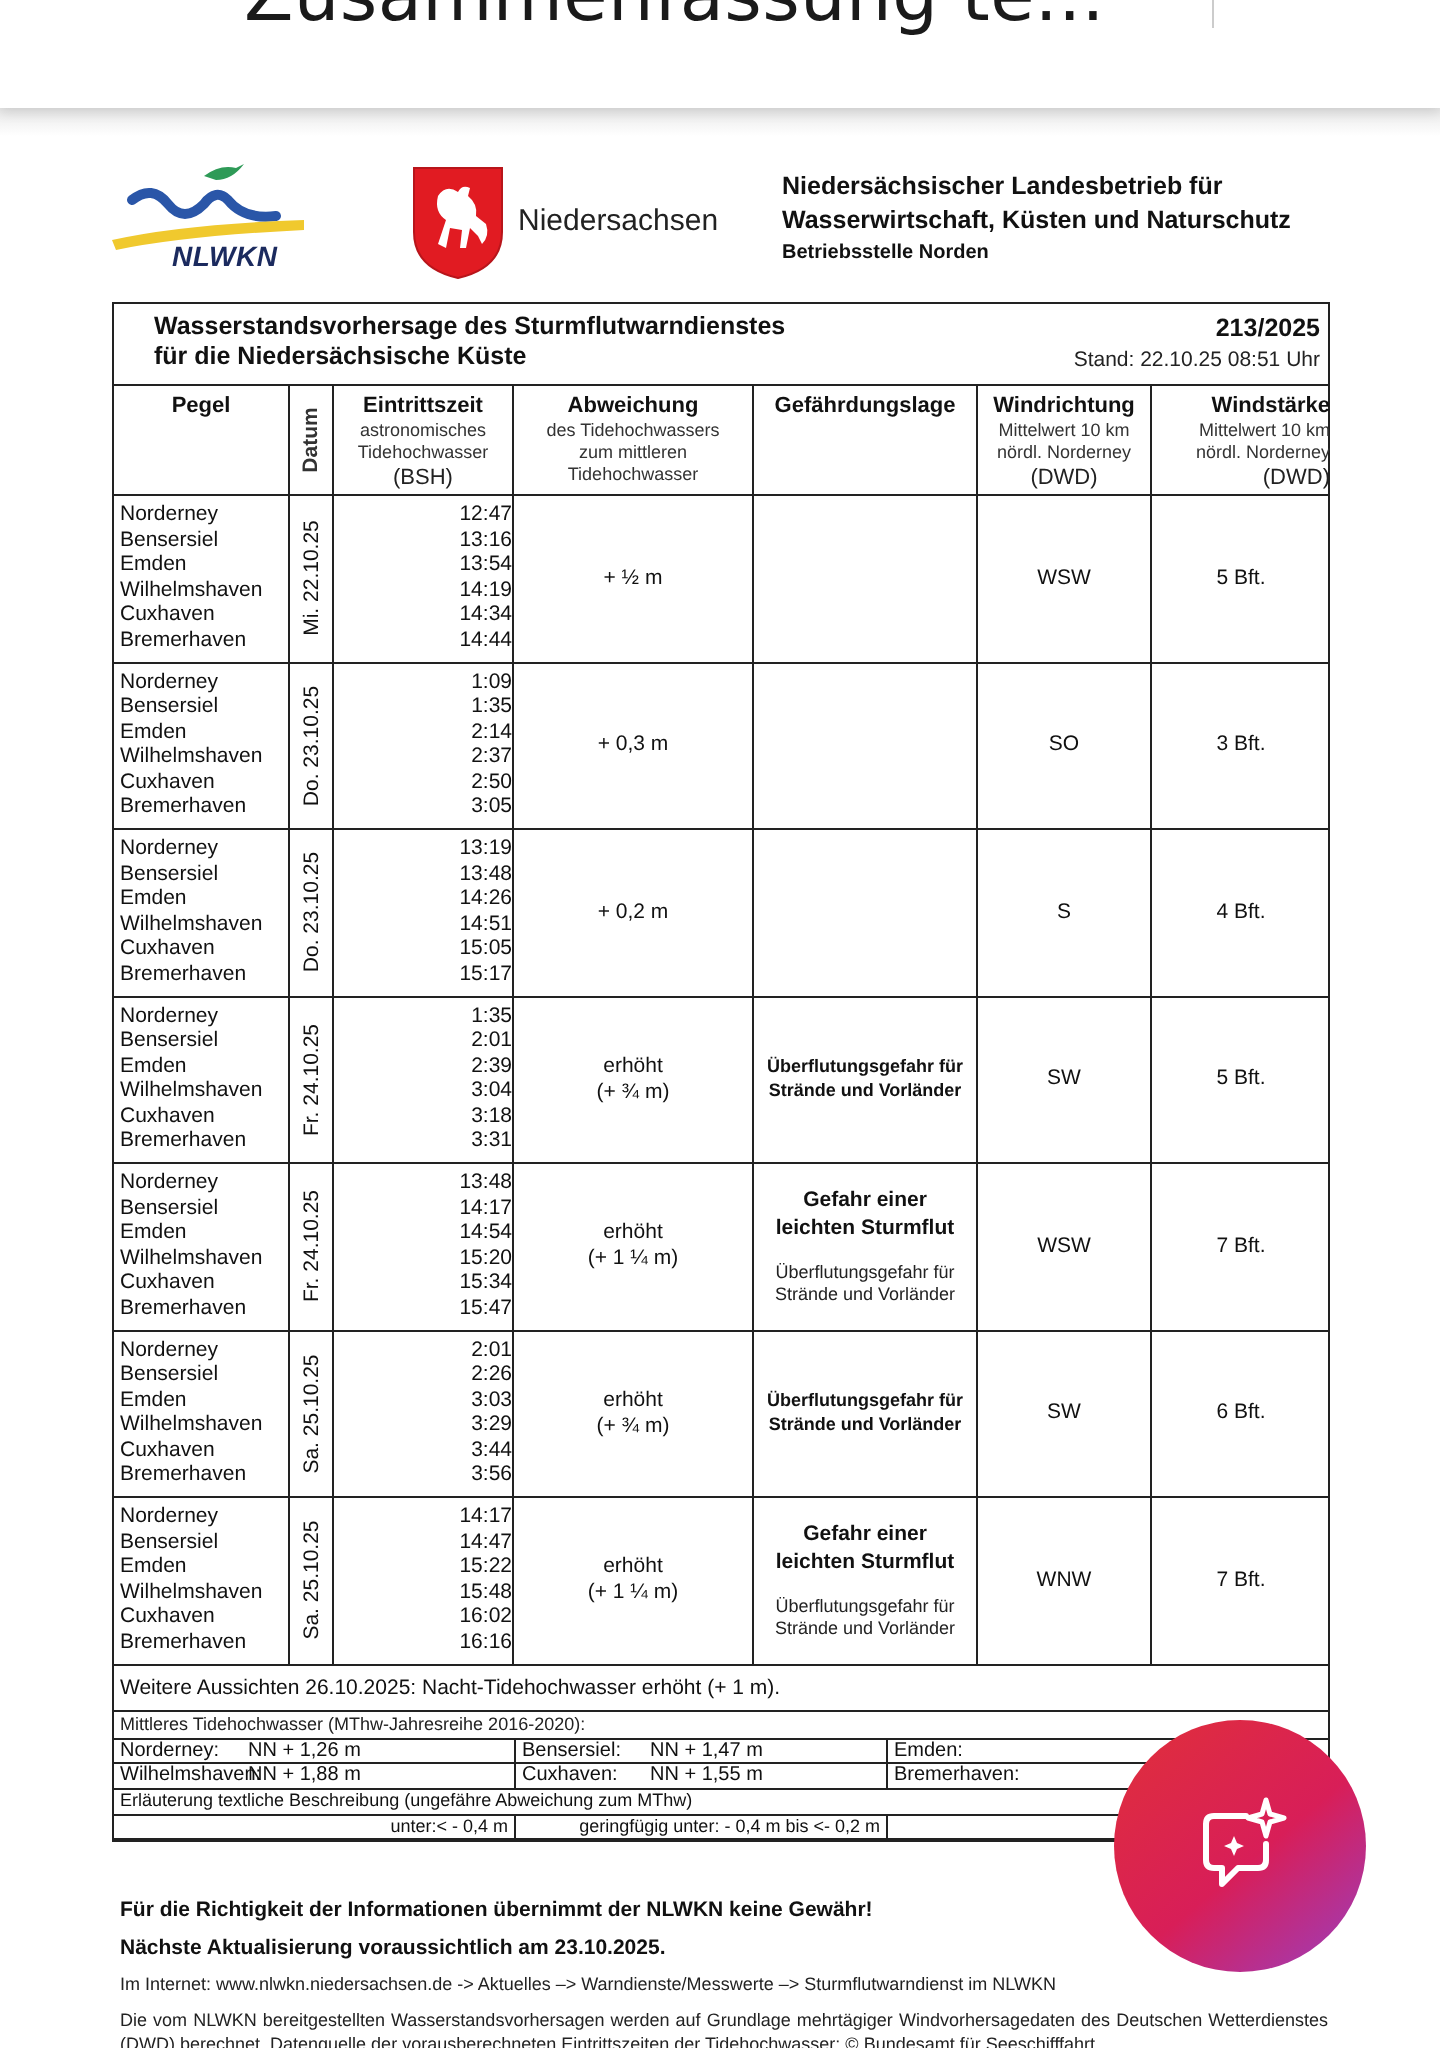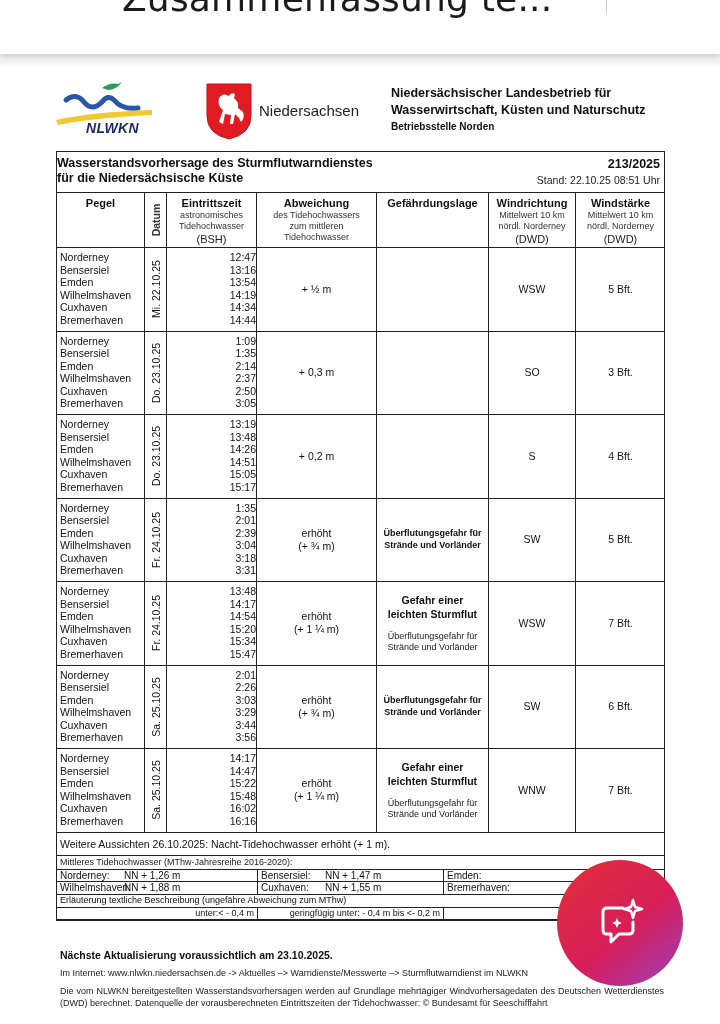--- a/index.html
+++ b/index.html
@@ -17,27 +17,27 @@
   .nlwkn-logo { position: absolute; left: 52px; top: 12px; width: 104px; height: 58px; }
   .nlwkn-text { position: absolute; left: 86px; top: 52px; font-size: 14px; font-weight: bold; font-style: italic; color: #1b2a5e; letter-spacing: 0.3px; }
   .nds-crest { position: absolute; left: 205px; top: 14px; width: 48px; height: 58px; }
   .nds-text { position: absolute; left: 259px; top: 34px; font-size: 15px; color: #222; }
   .agency { position: absolute; left: 391px; top: 17px; font-size: 12.5px; font-weight: bold; line-height: 17px; color: #111; }
   .agency .sub { font-size: 10px; font-weight: bold; line-height: 16px; }
 
   
   .frame { position: absolute; left: 56px; top: 83px; width: 609px; border: 1.5px solid #222; }
   .title-row { height: 41px; border-bottom: 1.5px solid #222; position: relative; }
-  .title-left { position: absolute; left: 0; top: 4px; font-size: 12.5px; font-weight: bold; line-height: 15px; }
+  .title-left { position: absolute; left: 20px; top: 4px; font-size: 12.5px; font-weight: bold; line-height: 15px; }
   .title-num { position: absolute; right: 4px; top: 5px; font-size: 12.5px; font-weight: bold; }
   .title-stand { position: absolute; right: 4px; top: 22px; font-size: 10.5px; color: #222; }
 
   .grid { display: grid; grid-template-columns: 88px 22px 90px 120px 112px 87px 89px; }
   .grid > div { border-right: 1px solid #222; border-bottom: 1.5px solid #222; }
-  .grid > div:nth-child(7n) { border-right: none; }
+  .grid > div:nth-child(7n) { border-right: none; text-align: right; }
 
   .hdr { height: 55px; text-align: center; padding-top: 3px; font-size: 9px; color: #333; line-height: 11px; }
   .hdr .h-main { font-size: 11px; font-weight: bold; color: #111; line-height: 14px; }
   .hdr .h-big { font-size: 11px; color: #222; line-height: 14px; }
   .hdr-datum { position: relative; }
   .vert { position: absolute; left: 50%; top: 50%; transform: translate(-50%, -50%) rotate(-90deg); white-space: nowrap; font-size: 10.5px; }
   .vert.bold { font-weight: bold; }
 
   .cell { height: 83.5px; font-size: 10.5px; position: relative; }
   .pegel { padding: 3px 0 0 3px; line-height: 12.5px; }
@@ -439,20 +439,21 @@
 
     <div class="lg-head">Erläuterung textliche Beschreibung (ungefähre Abweichung zum MThw)</div>
     <div class="lg-row">
       <div><span class="lbl">unter:</span><span>&lt; - 0,4 m</span></div>
       <div><span>geringfügig unter:</span> <span>- 0,4 m bis &lt;- 0,2 m</span></div>
       <div><span>kaum abweichend:</span> <span>- 0,2</span></div>
     </div>
   </div>
 
   <div class="footer">
+    <div class="f-bold">Für die Richtigkeit der Informationen übernimmt der NLWKN keine Gewähr!</div>
     <div class="f-bold">Nächste Aktualisierung voraussichtlich am 23.10.2025.</div>
     <div class="f-small">Im Internet: www.nlwkn.niedersachsen.de -&gt; Aktuelles –&gt; Warndienste/Messwerte –&gt; Sturmflutwarndienst im NLWKN</div>
     <div class="f-just">Die vom NLWKN bereitgestellten Wasserstandsvorhersagen werden auf Grundlage mehrtägiger Windvorhersagedaten des Deutschen Wetterdienstes (DWD) berechnet. Datenquelle der vorausberechneten Eintrittszeiten der Tidehochwasser: © Bundesamt für Seeschifffahrt</div>
   </div>
 </div>
 
 <div class="fab">
   <svg width="54" height="54" viewBox="0 0 54 54">
     <path d="M30 12 H14 Q10 12 10 16 V34 Q10 38 14 38 H18 V46 L26 38 H36 Q40 38 40 34 V26" fill="none" stroke="#fff" stroke-width="3" stroke-linejoin="round" stroke-linecap="round"></path>
     <path d="M40 4 L42 11 L49 13 L42 15 L40 22 L38 15 L31 13 L38 11 Z" fill="none" stroke="#fff" stroke-width="2.5" stroke-linejoin="round"></path>

